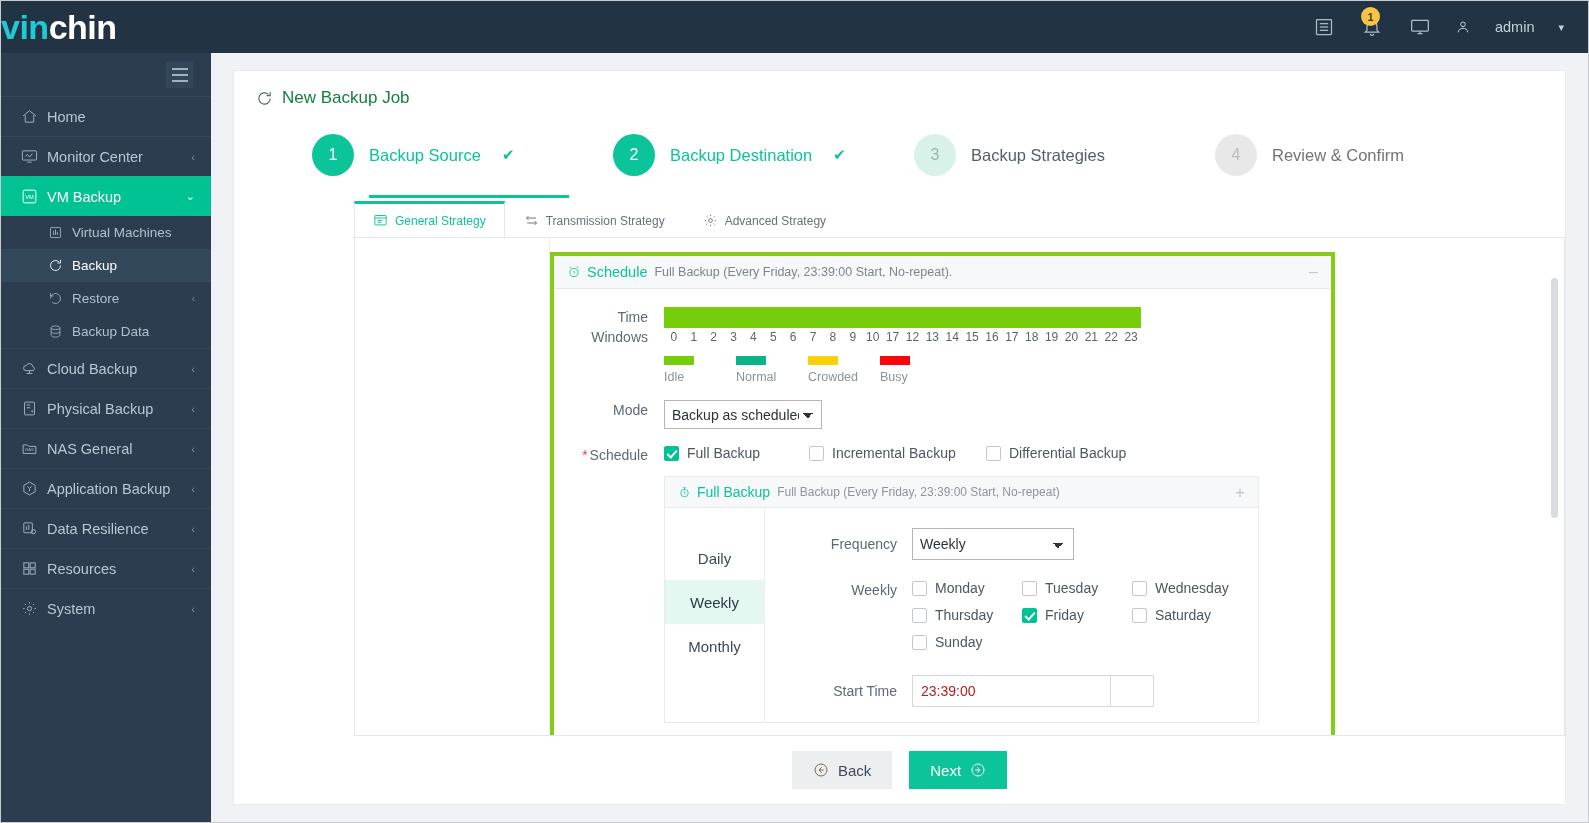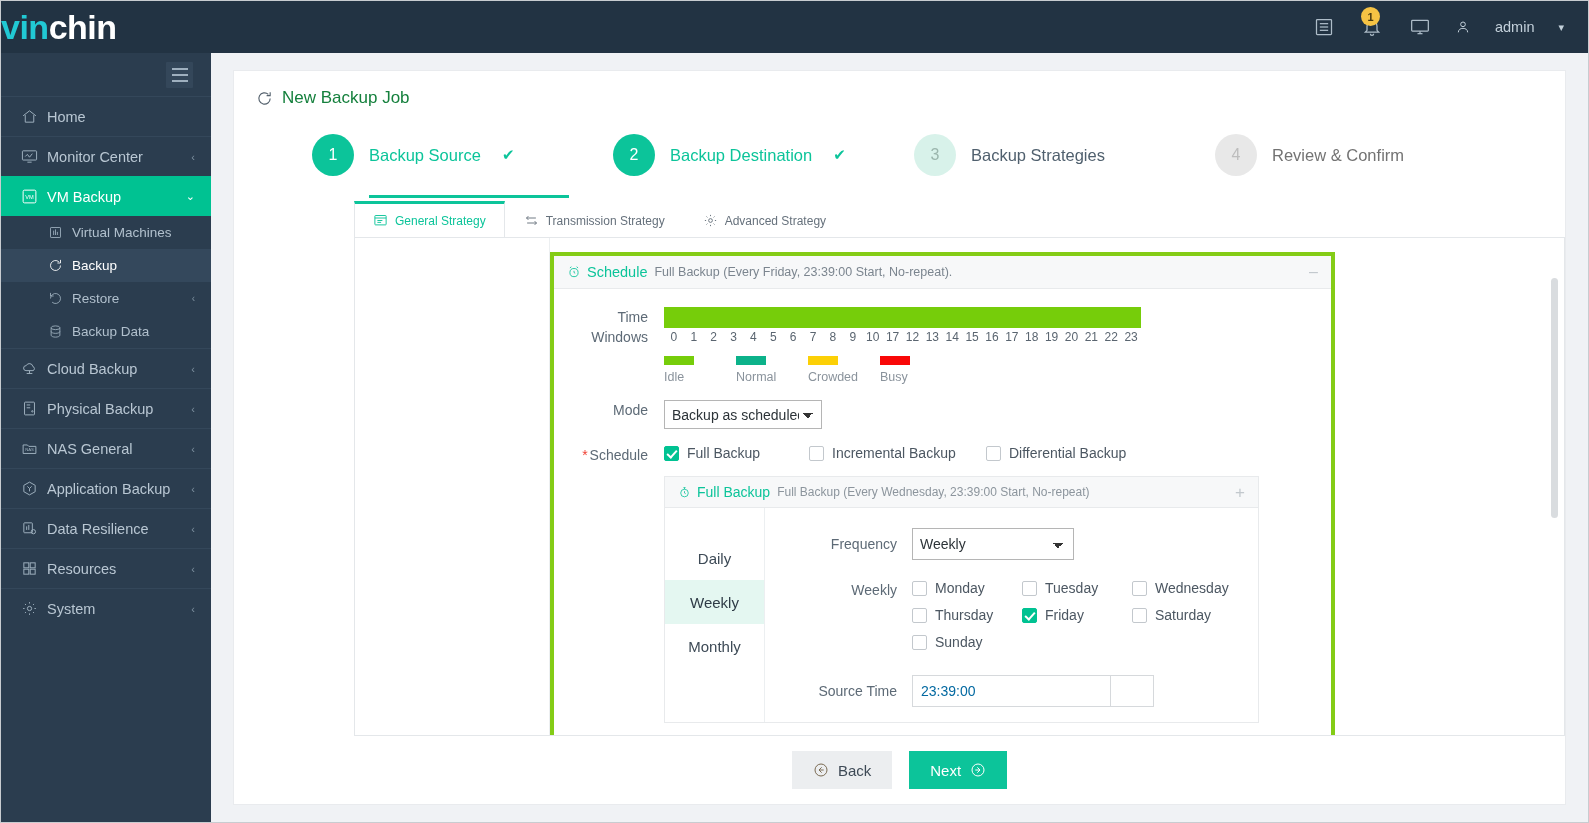--- a/index.html
+++ b/index.html
@@ -230,21 +230,21 @@
   .fr { display: flex; align-items: flex-start; margin-bottom: 14px; }
   .fr .lab { width: 147px; flex: 0 0 147px; text-align: right; padding-right: 15px;
              color: #5d6a76; font-size: 14px; line-height: 32px; }
   .fr .val { flex: 1; }
   .daygrid { display: flex; flex-wrap: wrap; width: 330px; padding-top: 6px; }
   .daygrid .cbox { width: 110px; margin-bottom: 11px; }
   .daygrid .cbox:nth-child(3n) { width: 110px; }
   .timefield { display: flex; width: 162px; }
   .timefield input {
     flex: 1; height: 32px; border: 1px solid #d6d9dc; border-right: none;
-    font-size: 14px; color: #0369a1; padding: 0 8px;
+    font-size: 14px; color: #b91c1c; padding: 0 8px;
     font-family: "Liberation Sans", sans-serif; outline: none;
   }
   .timefield .btn {
     width: 36px; height: 32px; border: 1px solid #d6d9dc; background: #fff;
     display: flex; align-items: center; justify-content: center; cursor: pointer;
   }
   .timefield .btn svg { width: 15px; height: 15px; stroke: #6b757e; fill:none; stroke-width:1.4;}
 
   
   .vscroll {
@@ -642,21 +642,21 @@
                     <div class="fb-head">
                       <span class="ttl">
                         <svg viewBox="0 0 24 24">
                             <circle cx="12" cy="13" r="7"></circle>
                             <path d="M12 9.5v3.5l2.2 1.3"></path>
                             <line x1="10" y1="3" x2="14" y2="3"></line>
                             <line x1="12" y1="3" x2="12" y2="6"></line>
                           </svg>
                         <span>Full Backup</span>
                       </span>
-                      <span class="sub">Full Backup (Every Wednesday, 23:39:00 Start, No-repeat)</span>
+                      <span class="sub">Full Backup (Every Friday, 23:39:00 Start, No-repeat)</span>
                       <span class="plus">+</span>
                     </div>
                     <div class="fb-body">
                       <div class="fb-tabs">
                         <div class="fb-tab">Daily</div>
                         <div class="fb-tab active">Weekly</div>
                         <div class="fb-tab">Monthly</div>
                       </div>
                       <div class="fb-form">
 
@@ -697,21 +697,21 @@
                                 </label>
                                 <label class="cbox">
                                   <span class="cb"></span>
                                   <span class="cblabel">Sunday</span>
                                 </label>
                               </div>
                           </div>
                         </div>
 
                         <div class="fr">
-                          <div class="lab">Source Time</div>
+                          <div class="lab">Start Time</div>
                           <div class="val">
                             <div class="timefield">
                               <input id="start-time-input" type="text" value="23:39:00" style="">
                               <div class="btn">
                                 <svg viewBox="0 0 24 24">
                                     <circle cx="12" cy="12" r="8.5"></circle>
                                     <path d="M12 7.5V12l3 1.8"></path>
                                   </svg>
                               </div>
                             </div>

